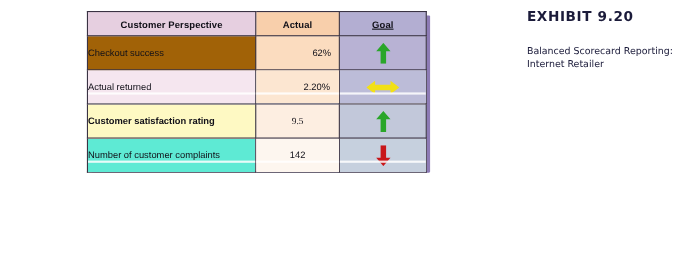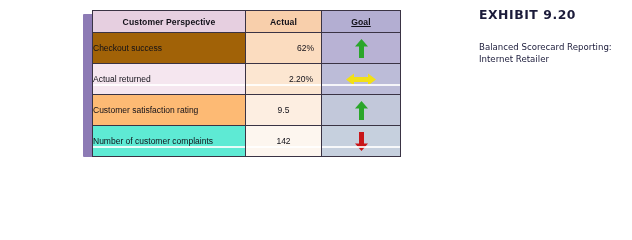--- a/index.html
+++ b/index.html
@@ -29,21 +29,21 @@
     position: absolute;
     left: 4px;
     top: 4px;
     width: 308px;
     height: 143px;
     background: #8d7bb5;
     border-radius: 1px;
   }
   table.scorecard {
     position: absolute;
-    left: 13px;
+    left: 0;
     top: 0;
     width: 308px;
     height: 143px;
     border-collapse: collapse;
     table-layout: fixed;
     background: #ffffff;
     border: 1px solid #3a3344;
   }
   table.scorecard td,
   table.scorecard th {
@@ -84,26 +84,26 @@
     text-align: center;
     font-size: 8.4px;
   }
   td.c3 {
     text-align: center;
   }
 
   
   tr.r1 td.c1 { background: #a16207; }
   tr.r2 td.c1 { background: #f5e6ef; }
-  tr.r3 td.c1 { background: #fdba74; }
+  tr.r3 td.c1 { background: #fef9c3; font-weight: bold; }
   tr.r4 td.c1 { background: #5eead4; }
 
   tr.r1 td.c2 { background: #fbdcbf; padding-left: 44px; }
   tr.r2 td.c2 { background: #fce6d1; padding-left: 35px; }
-  tr.r3 td.c2 { background: #fdeee1; }
+  tr.r3 td.c2 { background: #fdeee1; font-family: Liberation Serif, serif; }
   tr.r4 td.c2 { background: #fdf6ef; }
 
   tr.r1 td.c3 { background: #b8b2d4; }
   tr.r2 td.c3 { background: #bcbcd8; }
   tr.r3 td.c3 { background: #c2c8da; }
   tr.r4 td.c3 { background: #c6d0de; }
 
   
   td.scanline { position: relative; }
   td.scanline::after {

